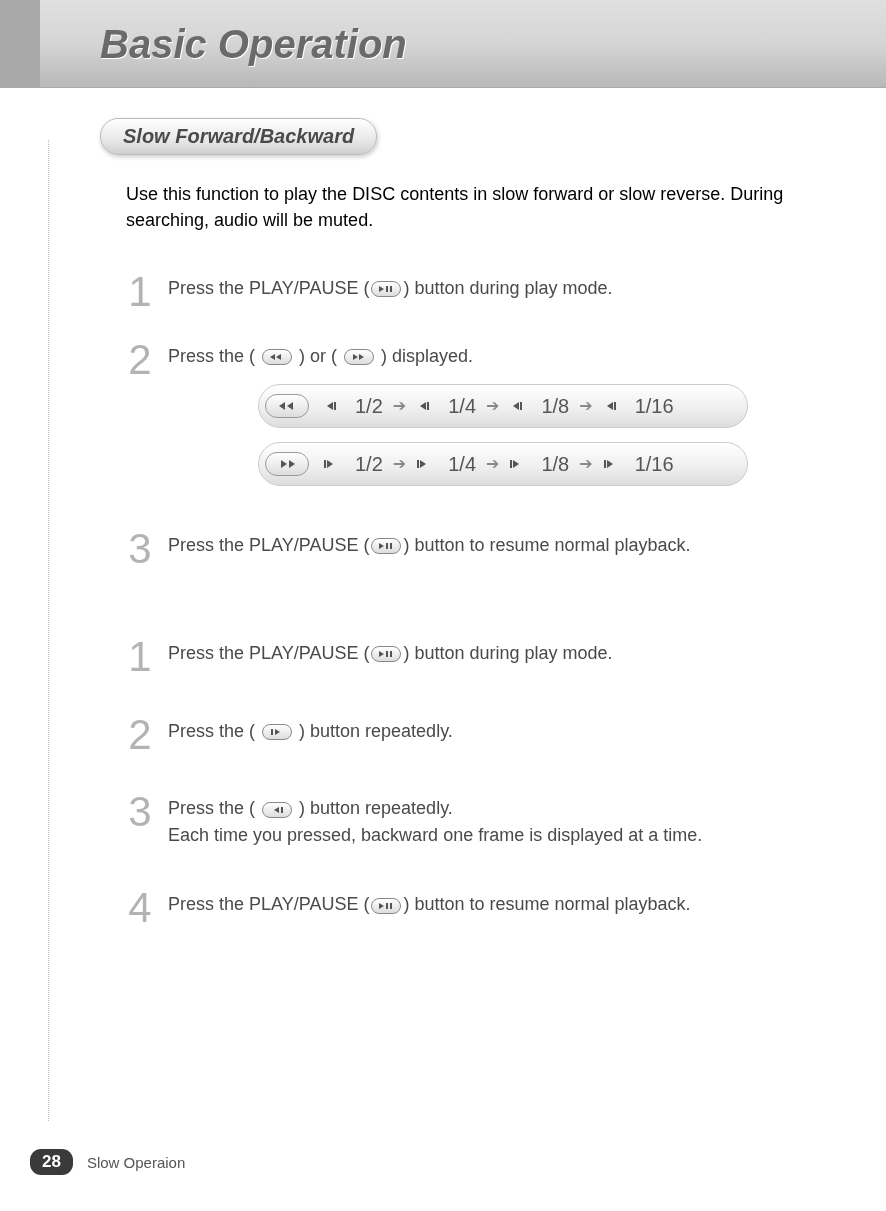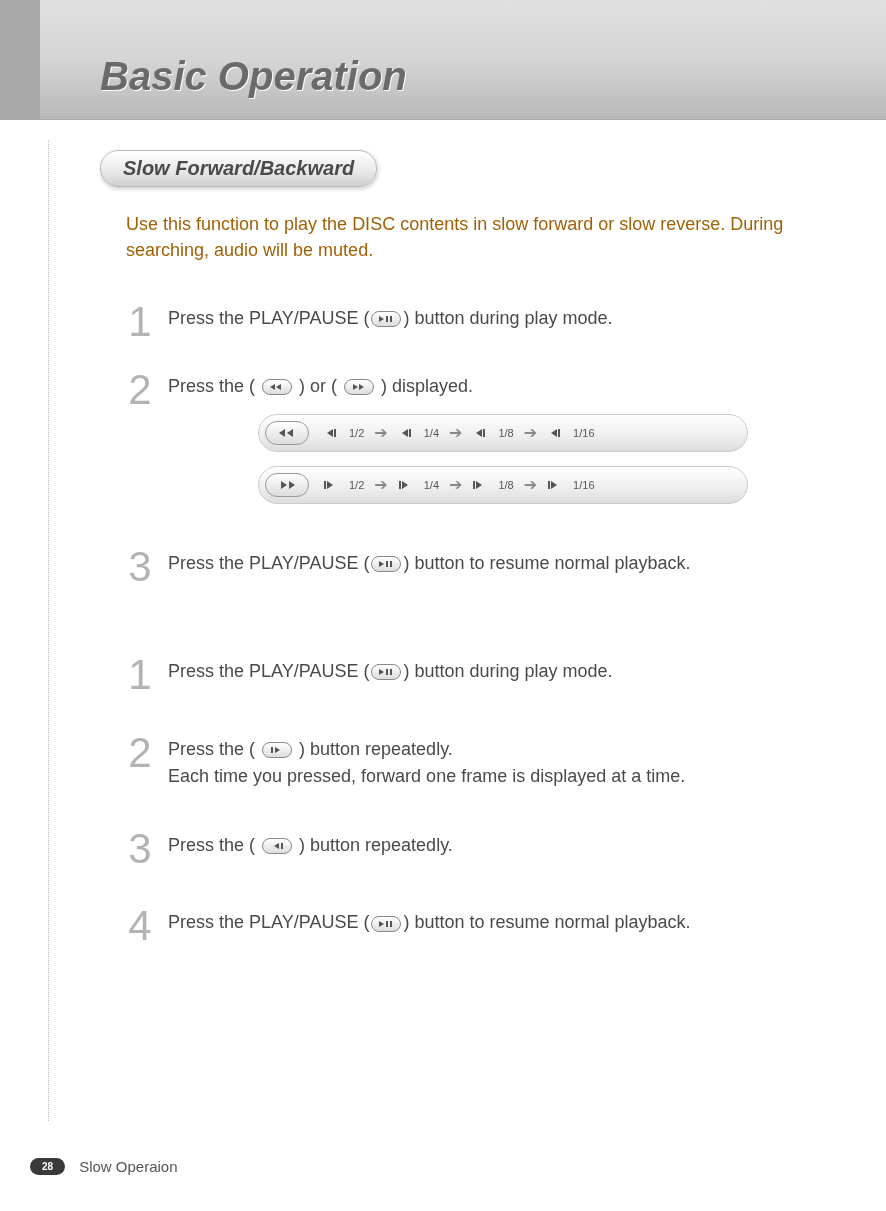--- a/index.html
+++ b/index.html
@@ -6,21 +6,21 @@
   body {
     font-family: Arial, Helvetica, sans-serif;
     background: #fff;
     width: 886px;
     height: 1211px;
     position: relative;
     color: #333;
   }
   .top-banner {
     position: relative;
-    height: 120px;
+    height: 88px;
     background: linear-gradient(to bottom, #e0e0e0 0%, #d5d5d5 50%, #b8b8b8 100%);
     border-bottom: 1px solid #aaa;
   }
   .top-banner::before {
     content: "";
     position: absolute;
     left: 0; top: 0; bottom: 0;
     width: 40px;
     background: #a8a8a8;
   }
@@ -48,26 +48,26 @@
     display: inline-block;
     background: linear-gradient(to bottom, #ffffff 0%, #e8e8e8 60%, #cfcfcf 100%);
     border: 1px solid #bbb;
     border-radius: 18px;
     padding: 6px 22px;
     font-size: 20px;
     font-weight: bold;
     font-style: italic;
     color: #4a4a4a;
     box-shadow: 1px 2px 4px rgba(0,0,0,0.2);
-    margin-bottom: 16px;
+    margin-bottom: 8px;
   }
   .intro {
     font-size: 18px;
-    color: #a16207;
-    margin: 8px 0 40px 26px;
+    color: #000000;
+    margin: 18px 0 40px 26px;
     line-height: 1.45;
   }
   .step {
     display: flex;
     align-items: flex-start;
     margin: 0 0 30px 26px;
     gap: 14px;
   }
   .step-num {
     font-size: 42px;
@@ -120,22 +120,22 @@
     width: 44px;
     height: 24px;
     border: 1px solid #999;
     border-radius: 12px;
     background: linear-gradient(#fff,#ddd);
     margin-right: 6px;
   }
   .speed-item {
     display: inline-flex;
     align-items: center;
-    gap: 12px;
-    font-size: 11px;
+    gap: 18px;
+    font-size: 20px;
     color: #555;
   }
   .arrow-sep {
     font-size: 16px;
     color: #888;
     margin: 0 2px;
   }
   .section2 { margin-top: 70px; }
   .footer {
     position: absolute;
@@ -144,21 +144,21 @@
     display: flex;
     align-items: center;
     gap: 14px;
     font-size: 15px;
     color: #555;
   }
   .page-badge {
     background: #3a3a3a;
     color: #fff;
     font-weight: bold;
-    font-size: 10px;
+    font-size: 17px;
     padding: 3px 12px;
     border-radius: 11px;
     text-align: center;
   }
   svg.tri { vertical-align: middle; }
 </style>
 </head>
 <body>
 
 <div class="top-banner">
@@ -317,33 +317,33 @@
 
     <div class="step" style="margin-top:40px">
       <div class="step-num">2</div>
       <div class="step-body">
         <span>Press the ( </span><span class="btn-icon">
             <svg width="18" height="10">
               <rect x="3" y="2" width="2" height="6" fill="#555"></rect>
               <polygon points="7,2 12,5 7,8" fill="#555"></polygon>
             </svg>
           </span><span> ) button repeatedly.</span><br>
-        <span>Each time you pressed, forward one frame is displayed at a time.</span>
       </div>
     </div>
 
     <div class="step" style="margin-top:40px">
       <div class="step-num">3</div>
       <div class="step-body">
         <span>Press the ( </span><span class="btn-icon">
             <svg width="18" height="10">
               <polygon points="11,2 6,5 11,8" fill="#555"></polygon>
               <rect x="13" y="2" width="2" height="6" fill="#555"></rect>
             </svg>
           </span><span> ) button repeatedly.</span><br>
+        <span>Each time you pressed, backward one frame is displayed at a time.</span>
       </div>
     </div>
 
     <div class="step" style="margin-top:40px">
       <div class="step-num">4</div>
       <div class="step-body">
         <span>Press the PLAY/PAUSE (</span><span class="btn-icon">
             <svg width="18" height="10">
               <polygon points="2,2 7,5 2,8" fill="#555"></polygon>
               <rect x="9" y="2" width="2" height="6" fill="#555"></rect>

